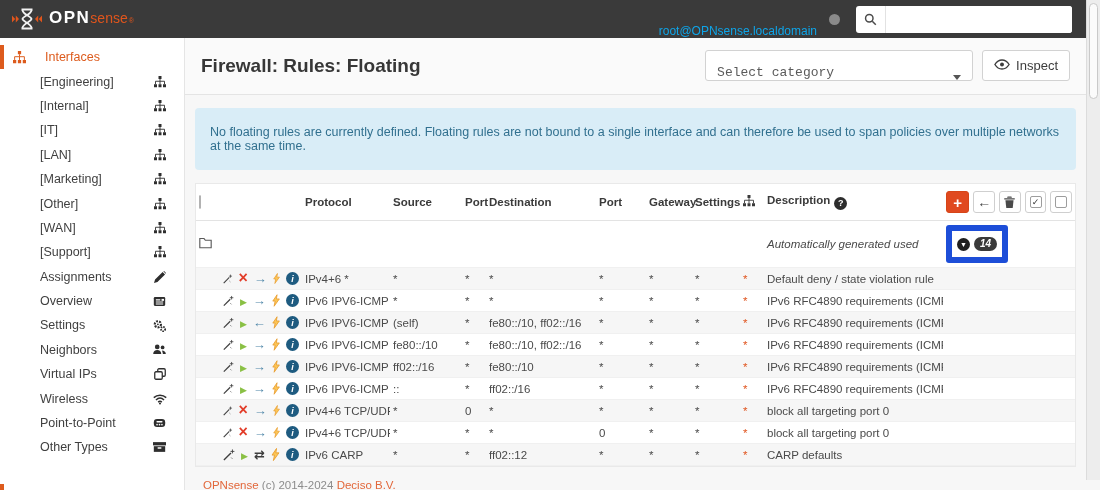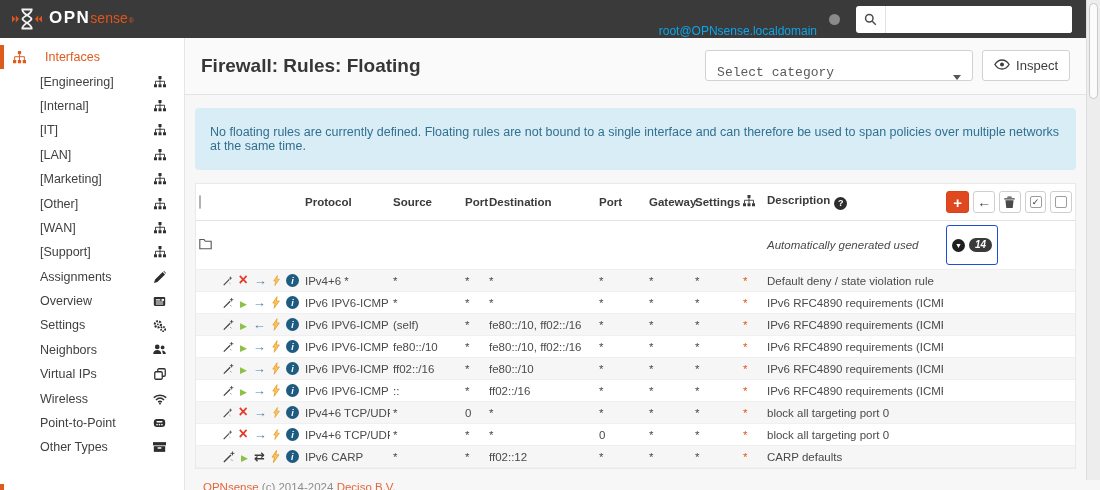--- a/index.html
+++ b/index.html
@@ -75,21 +75,21 @@
   .qcircle { width:13px; height:13px; border-radius:50%; background:#2d2d2d; color:#fff; display:inline-flex; align-items:center; justify-content:center; font-size:9px; font-weight:700; vertical-align:-2px; margin-left:4px; }
   .qcircle::before { content:"?"; }
 
   .hbtn-group { display:flex; gap:4px; justify-content:flex-start; }
   .hbtn { width:25px; height:22px; border:1px solid #cfcfcf; border-radius:3px; background:#fff; display:inline-flex; align-items:center; justify-content:center; color:#444; cursor:pointer; font-size:13px; padding:0; }
   .hbtn.add { background:#e0491f; border-color:#d64518; color:#fff; font-weight:700; font-size:15px; width:27px; }
   .arrow-glyph { font-weight:700; font-size:14px; line-height:10px; }
   .cbox { width:12px; height:12px; border:1px solid #9d9d9d; border-radius:2px; background:#fff; display:inline-flex; align-items:center; justify-content:center; font-size:9px; color:#333; }
   .checkbox { width:13px; height:13px; border:1px solid #b2b2b2; border-radius:2px; background:#fff; cursor:pointer; }
 
-  .auto-btn { display:inline-flex; align-items:center; gap:4px; border:1px solid #1d4ed8; border-radius:3px; background:#fff; padding:12px 5px; cursor:pointer; }
+  .auto-btn { display:inline-flex; align-items:center; gap:4px; border:6px solid #1d4ed8; border-radius:3px; background:#fff; padding:6px 5px; cursor:pointer; }
   .chev-circle { width:13px; height:13px; background:#1f1f1f; border-radius:50%; color:#fff; font-size:7px; display:inline-flex; align-items:center; justify-content:center; }
   .chev-circle::before { content:"▼"; }
   .count-badge { background:#3a3a3a; color:#fff; border-radius:8px; padding:0 6px; font-size:10px; font-style:italic; font-weight:700; line-height:14px; }
 
   .footer { padding:12px 8px 20px 8px; font-size:11.5px; color:#8c8c8c; }
   .footer a { color:#e2673a; text-decoration:none; cursor:pointer; }
 </style>
 </head>
 <body>
 

